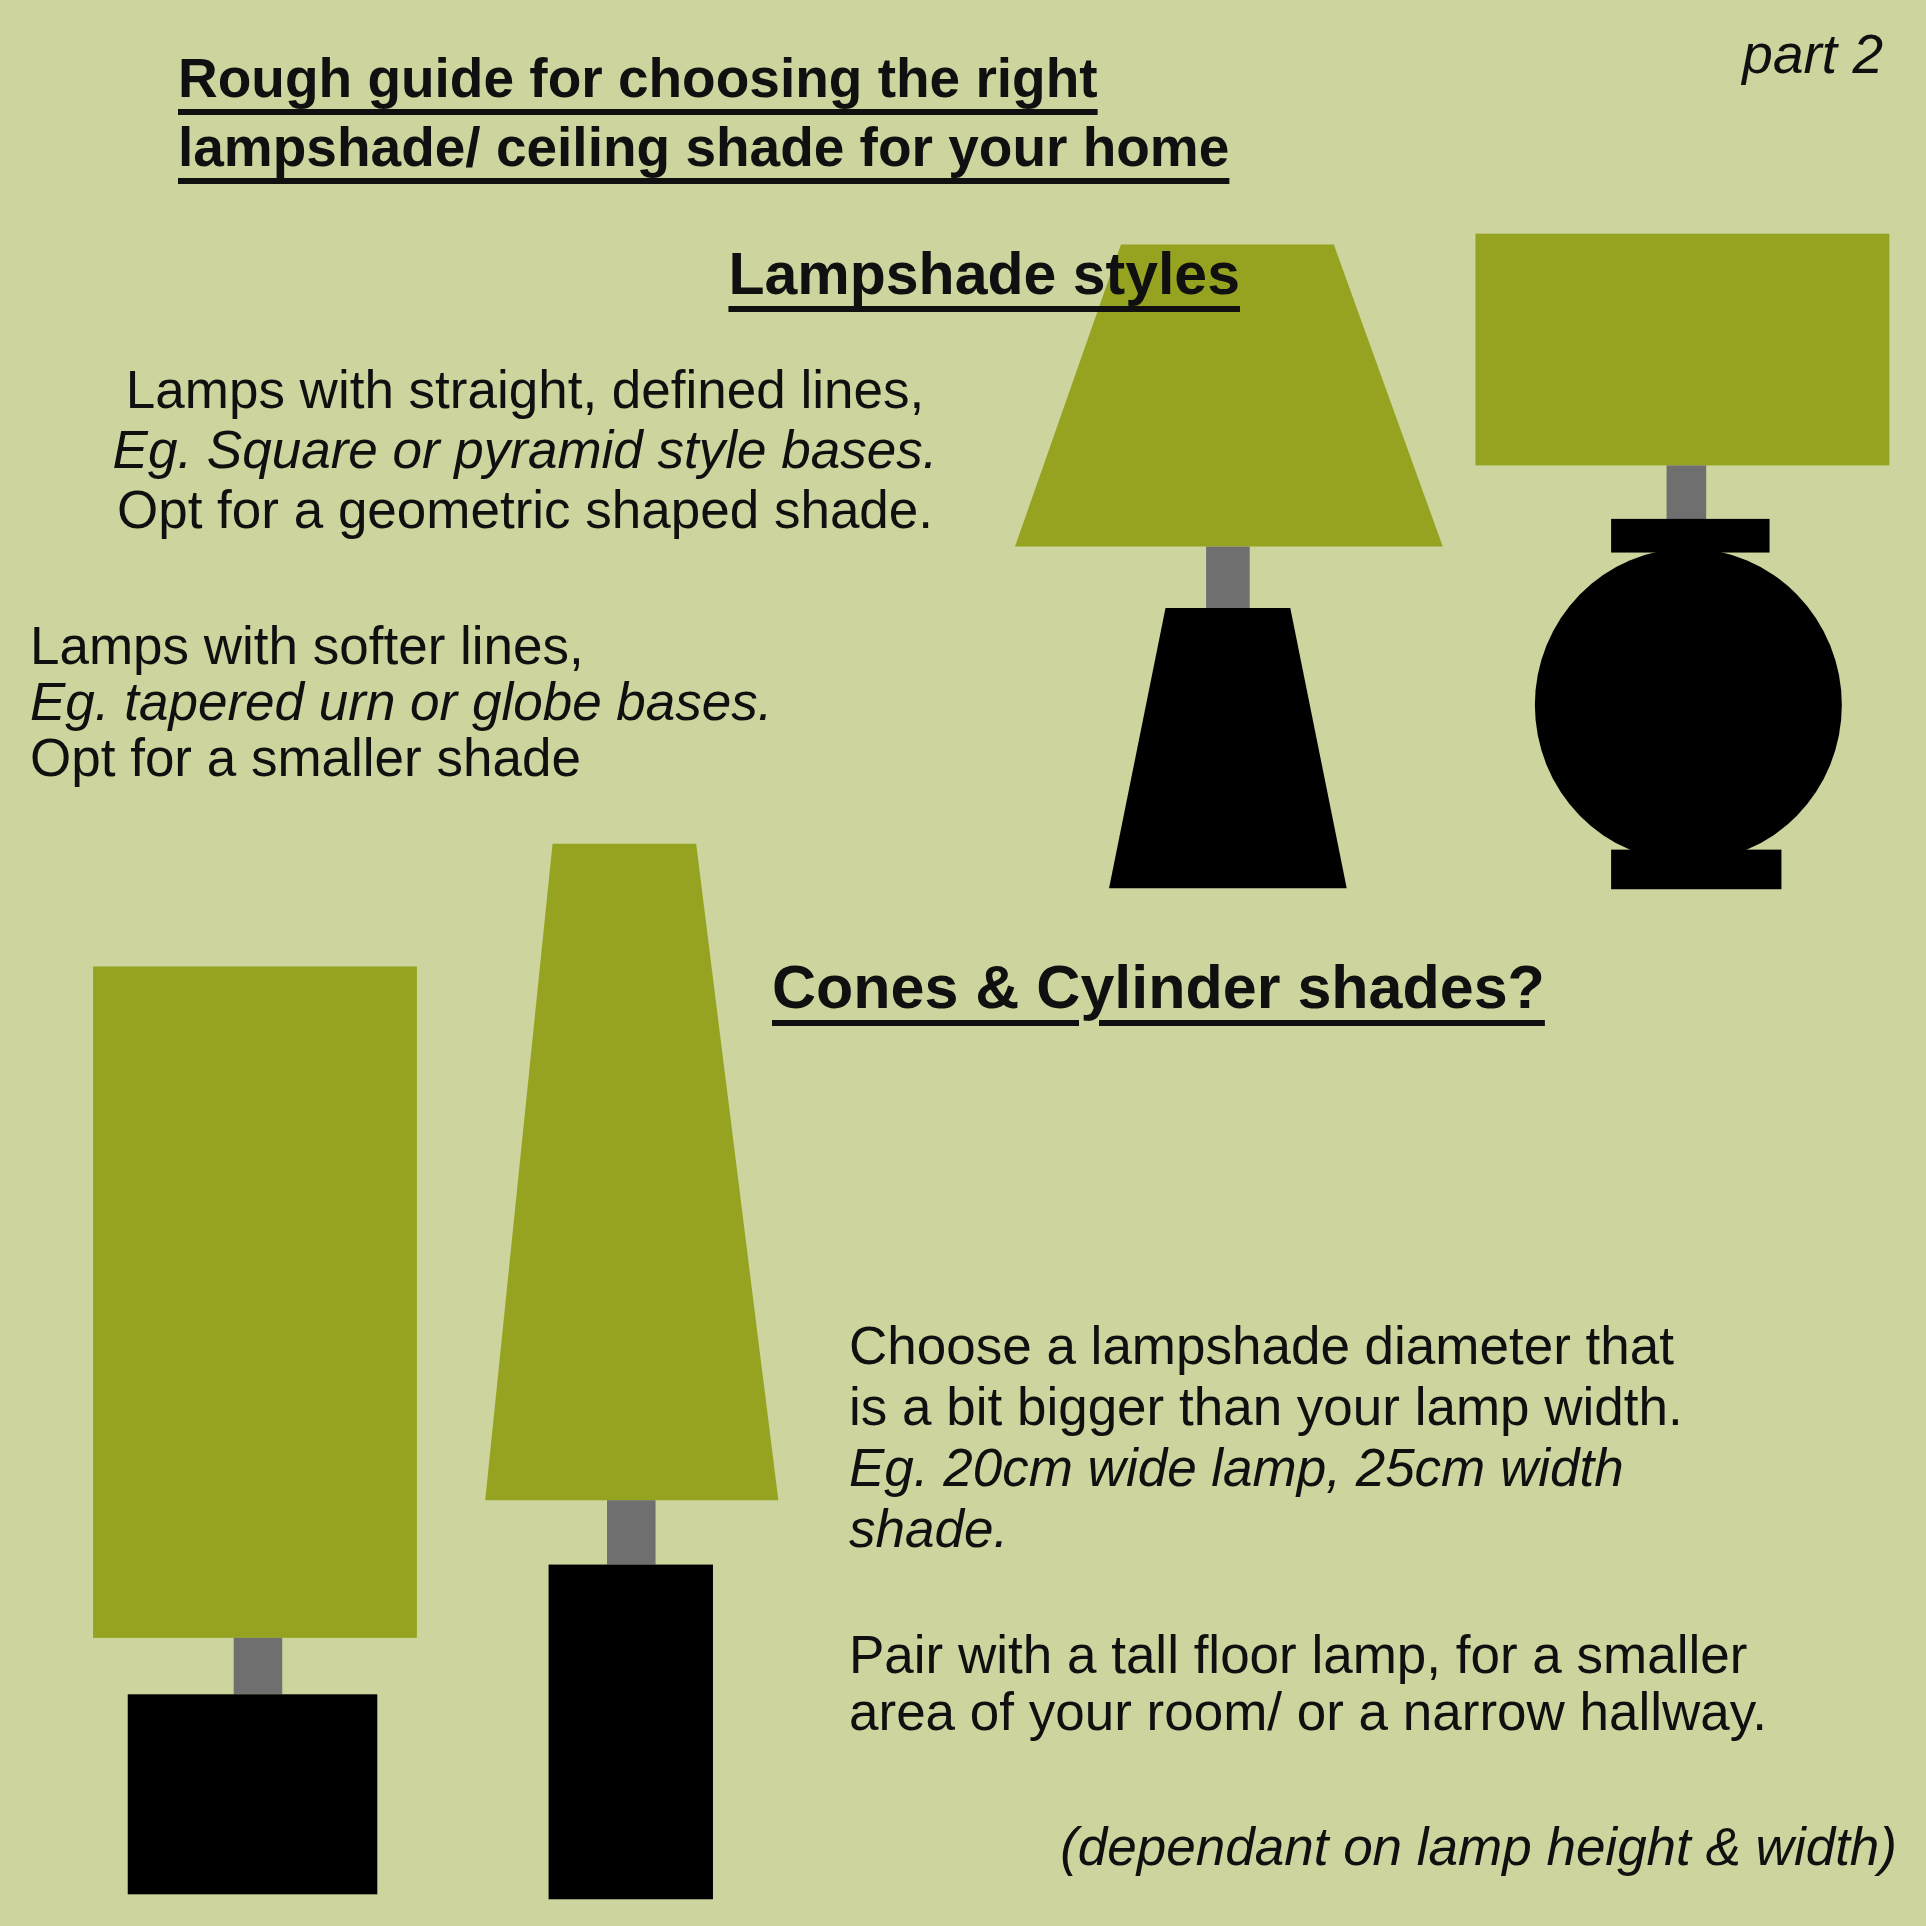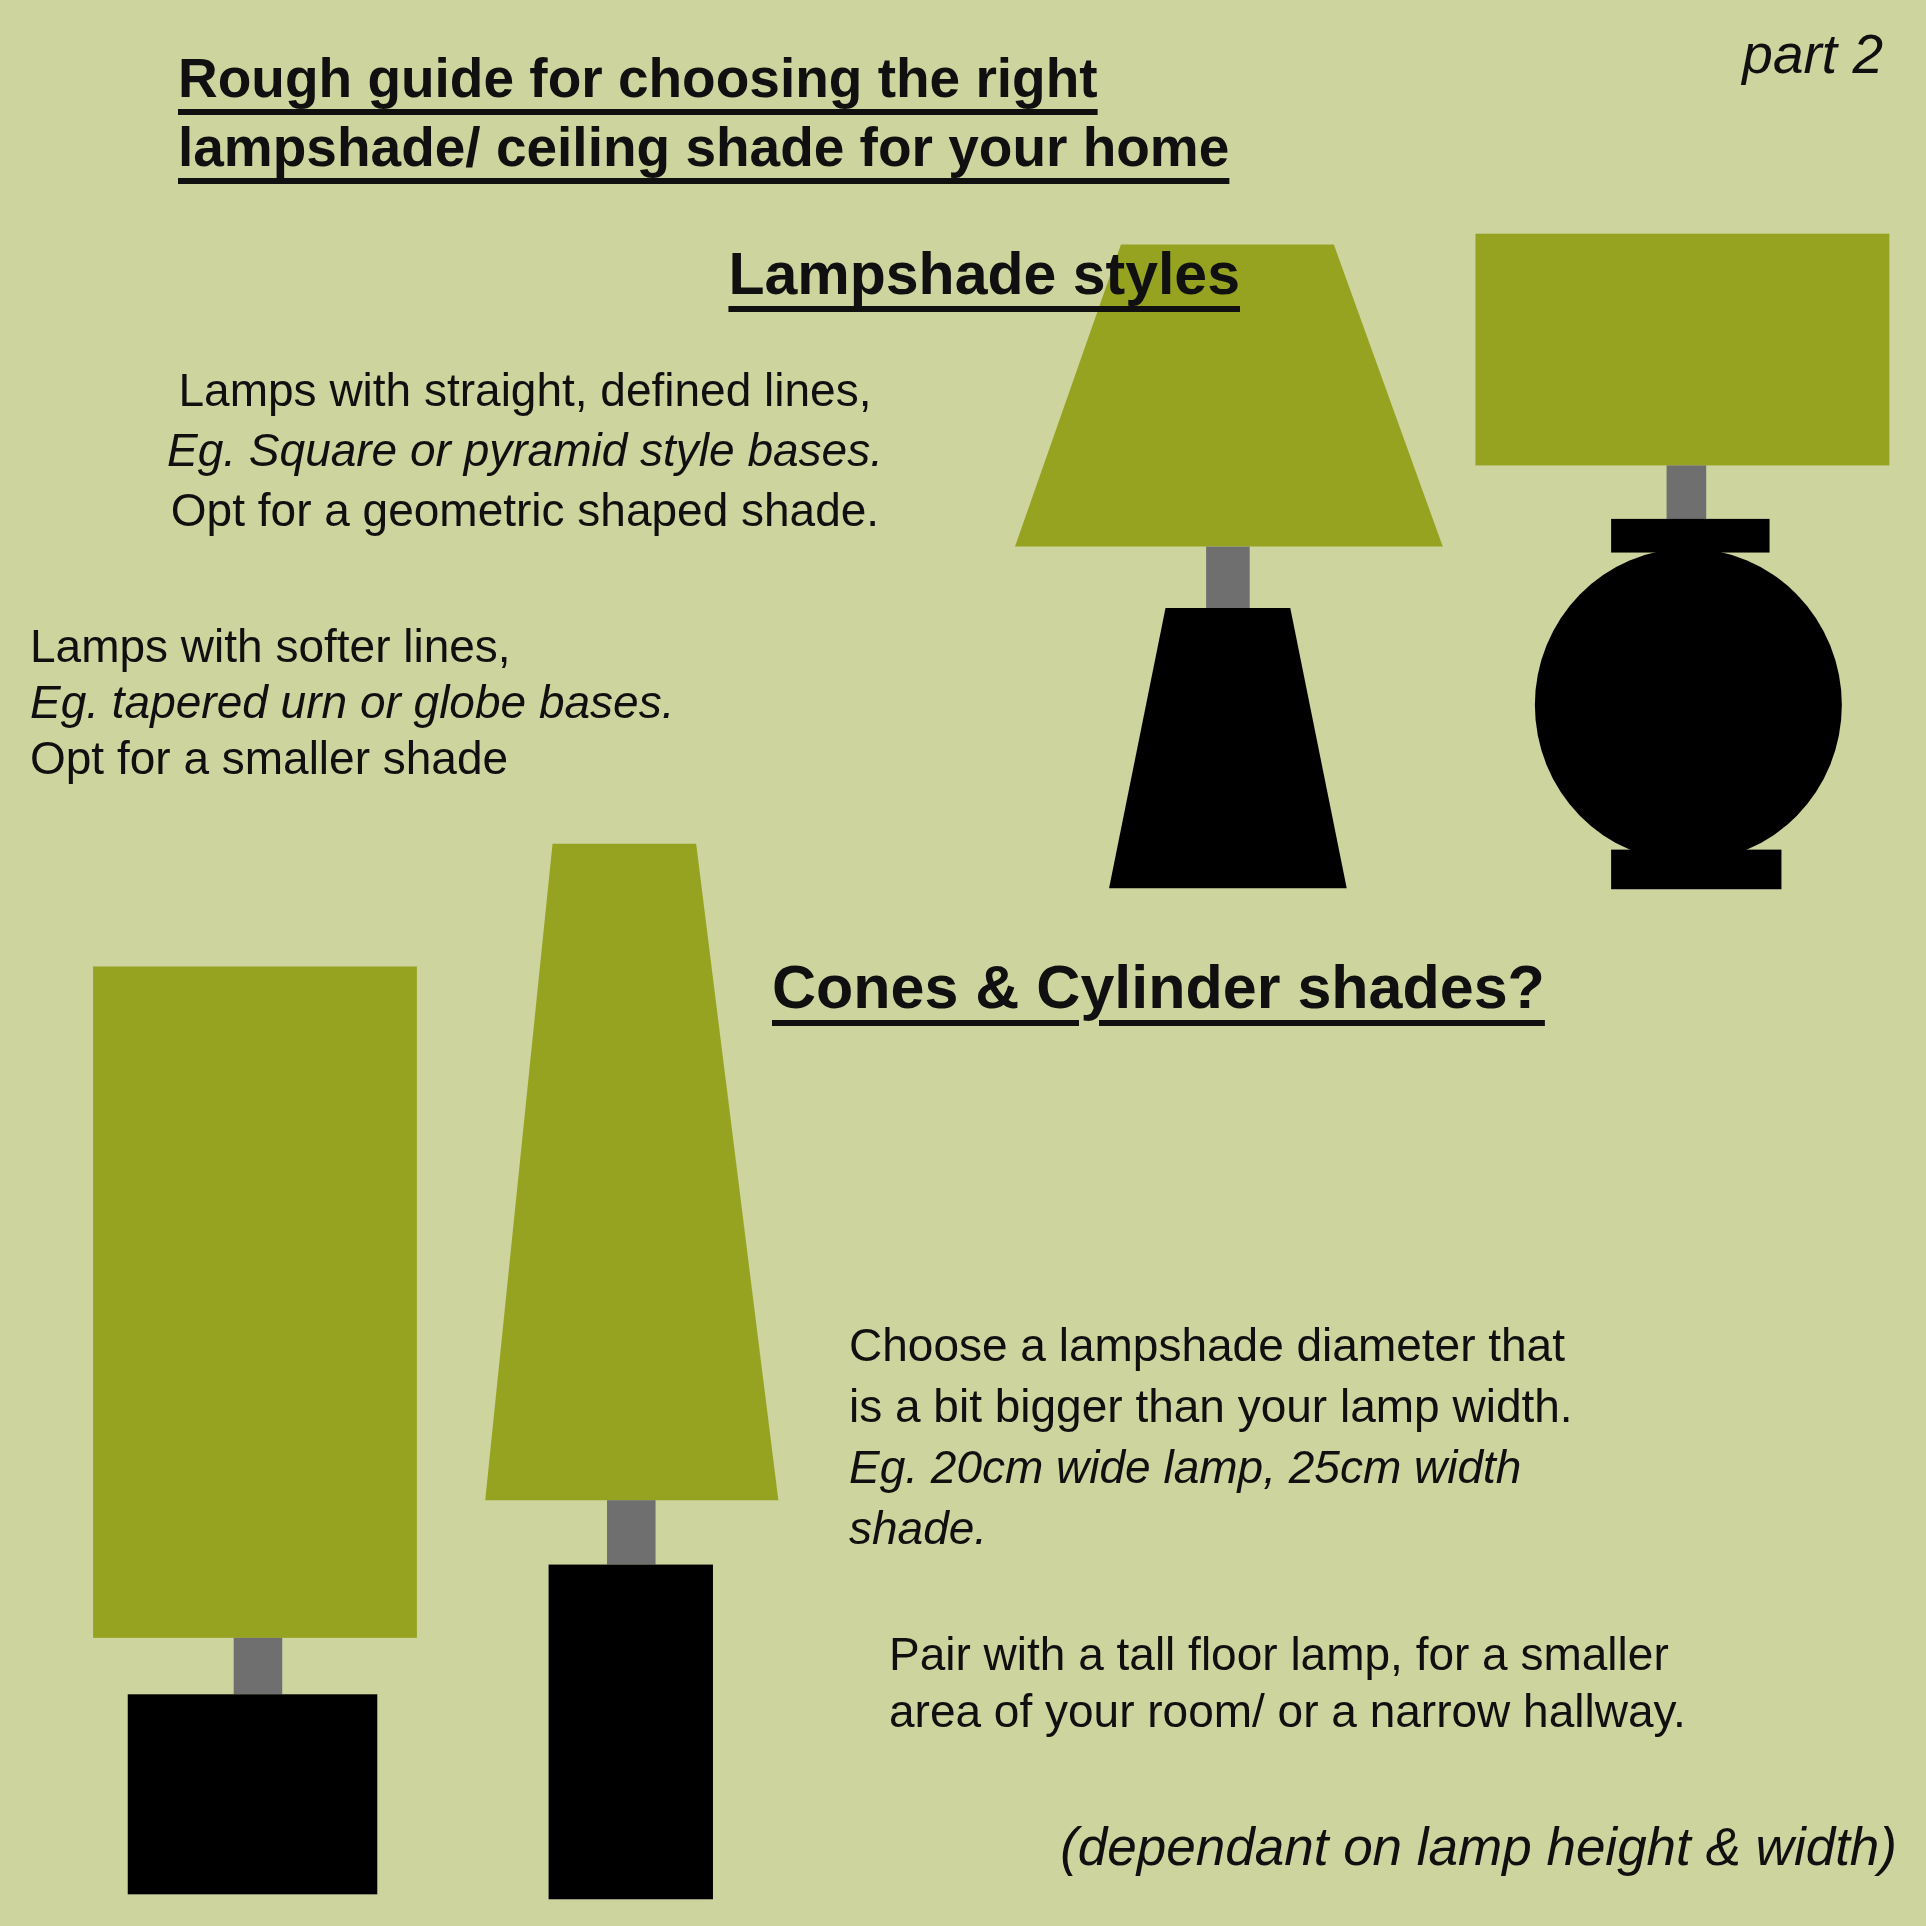--- a/index.html
+++ b/index.html
@@ -35,40 +35,40 @@
     font-size: 55px; font-style: italic;
   }
   .styles-heading {
     left: 250px; top: 240px; width: 990px;
     text-align: right;
     font-size: 59px; font-weight: bold;
     text-decoration: underline;
     text-decoration-thickness: 6px;
     text-underline-offset: 12px;
   }
-  .para { font-size: 46px; }
+  .para { font-size: 53px; }
   .para .it { font-style: italic; }
   .para-straight {
     left: 30px; top: 360px; width: 990px;
     text-align: center; line-height: 60px;
   }
   .para-soft {
     left: 30px; top: 618px; width: 972px;
     line-height: 56px;
   }
   .cones-heading {
     left: 772px; top: 952px;
     font-size: 61px; font-weight: bold;
     text-decoration: underline;
     text-decoration-thickness: 6px;
     text-underline-offset: 12px;
   }
   .para-short-wide { left: 849px; top: 1071px; line-height: 57px; }
   .para-diameter  { left: 849px; top: 1315px; line-height: 61px; }
-  .para-pair      { left: 849px; top: 1626px; line-height: 57px; margin-left: 40px; }
+  .para-pair      { left: 849px; top: 1626px; line-height: 57px; }
   .footnote {
     right: 30px; top: 1816px;
     font-size: 53px; font-style: italic;
   }
 </style>
 </head>
 <body>
 
 <div class="canvas">
 

